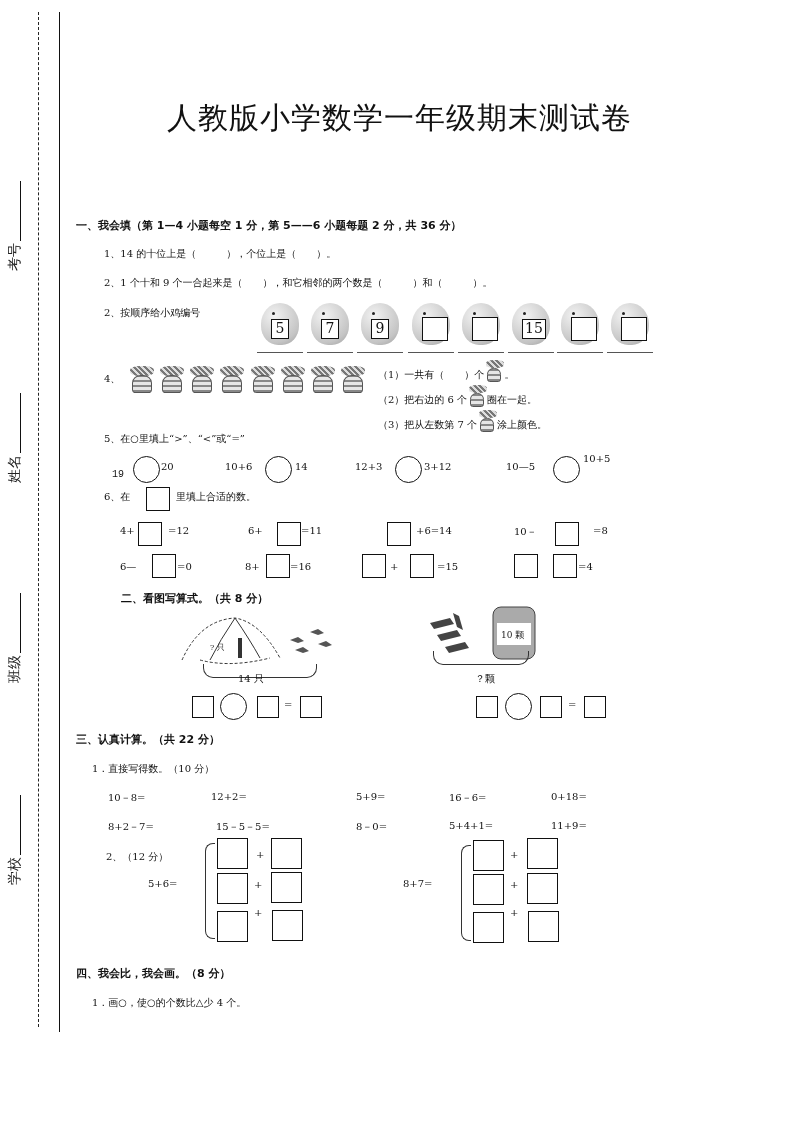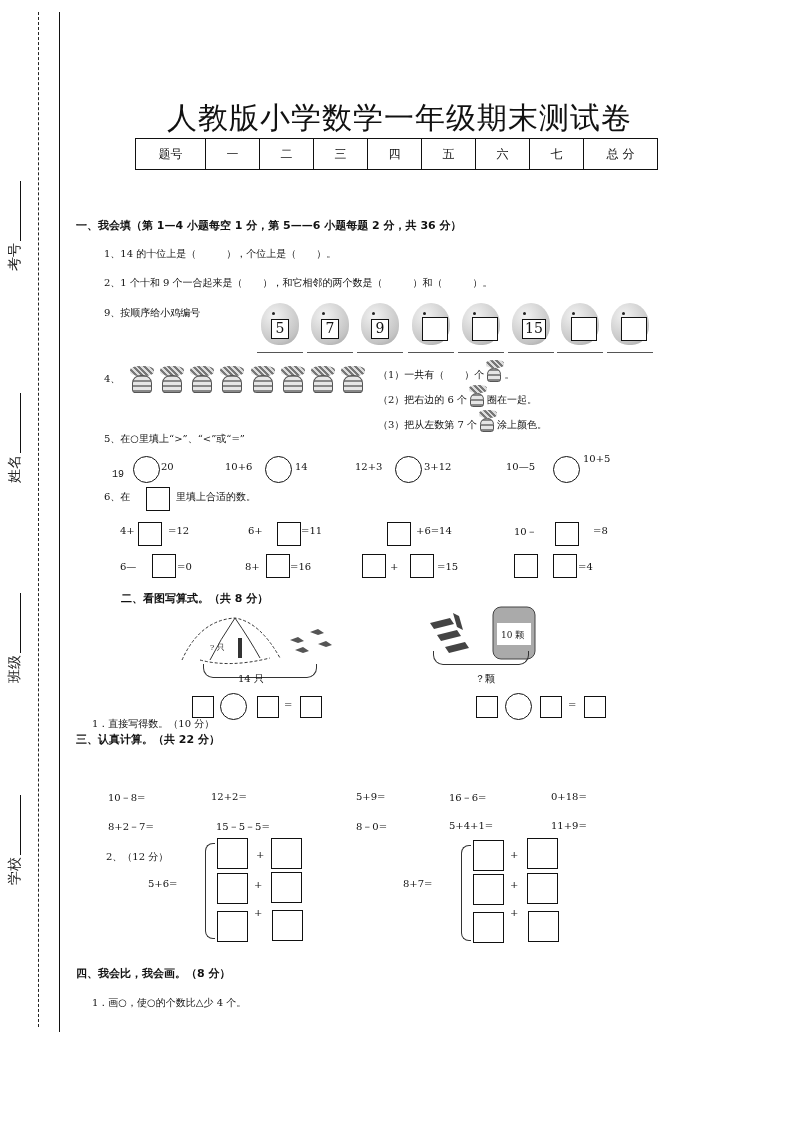--- a/index.html
+++ b/index.html
@@ -52,39 +52,28 @@
 </div>
 <div class="side-field" style="top:832px;">
   <span>学校</span>
     <span class="ul"></span>
 </div>
 
 <div class="title">人教版小学数学一年级期末测试卷</div>
 
 <table class="score">
   <tbody>
-      <tr>
-    <td style="width:70px">题号</td>
-    <td style="width:54px">一</td>
-    <td style="width:54px">二</td>
-    <td style="width:54px">三</td>
-    <td style="width:54px">四</td>
-    <td style="width:54px">五</td>
-    <td style="width:54px">六</td>
-    <td style="width:54px">七</td>
-    <td style="width:74px">总 分</td>
-  </tr>
 </tbody>
   </table>
 
 <div class="sec" style="left:76px; top:218px;">一、我会填（第 1—4 小题每空 1 分，第 5——6 小题每题 2 分，共 36 分）</div>
 <div class="line" style="left:104px; top:247px;">1、14 的十位上是（　　　），个位上是（　　）。</div>
 <div class="line" style="left:104px; top:276px;">2、1 个十和 9 个一合起来是（　　），和它相邻的两个数是（　　　）和（　　　）。</div>
 
-<div class="line" style="left:104px; top:306px;">9、按顺序给小鸡编号</div>
+<div class="line" style="left:104px; top:306px;">2、按顺序给小鸡编号</div>
 <div class="chick" style="left:257px; top:303px;">
     <div class="body"></div>
     <div class="eye"></div>
     <div class="legs"></div>
     <div class="numbox">5</div>
   </div>
 <div class="chick" style="left:307px; top:303px;">
     <div class="body"></div>
     <div class="eye"></div>
     <div class="legs"></div>
@@ -253,21 +242,21 @@
 <div class="line" style="left:284px; top:699px;">=</div>
 <div class="box" style="left:300px; top:696px; width:22px; height:22px;"></div>
 
 <div class="box" style="left:476px; top:696px; width:22px; height:22px;"></div>
 <div class="circle" style="left:505px; top:693px; width:27px; height:27px;"></div>
 <div class="box" style="left:540px; top:696px; width:22px; height:22px;"></div>
 <div class="line" style="left:568px; top:699px;">=</div>
 <div class="box" style="left:584px; top:696px; width:22px; height:22px;"></div>
 
 <div class="sec" style="left:76px; top:732px;">三、认真计算。（共 22 分）</div>
-<div class="line" style="left:92px; top:717px;">1．直接写得数。（10 分）</div>
+<div class="line" style="left:92px; top:762px;">1．直接写得数。（10 分）</div>
 
 <div class="line" style="left:108px; top:791px;">10－8=</div>
 <div class="line" style="left:211px; top:791px;">12+2=</div>
 <div class="line" style="left:356px; top:791px;">5+9=</div>
 <div class="line" style="left:449px; top:791px;">16－6=</div>
 <div class="line" style="left:551px; top:791px;">0+18=</div>
 
 <div class="line" style="left:108px; top:820px;">8+2－7=</div>
 <div class="line" style="left:216px; top:820px;">15－5－5=</div>
 <div class="line" style="left:356px; top:820px;">8－0=</div>

